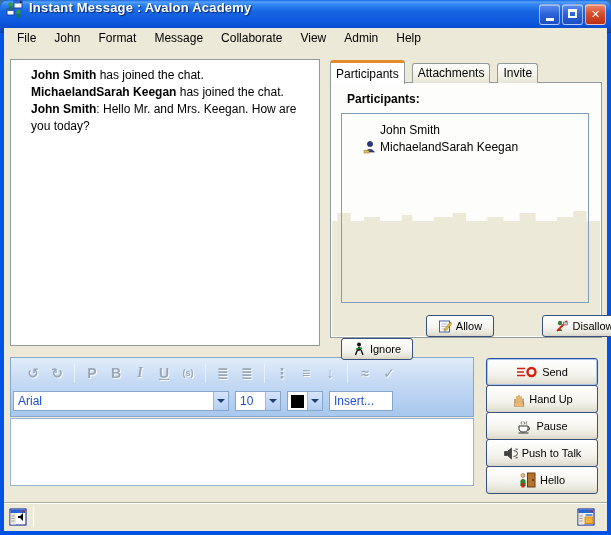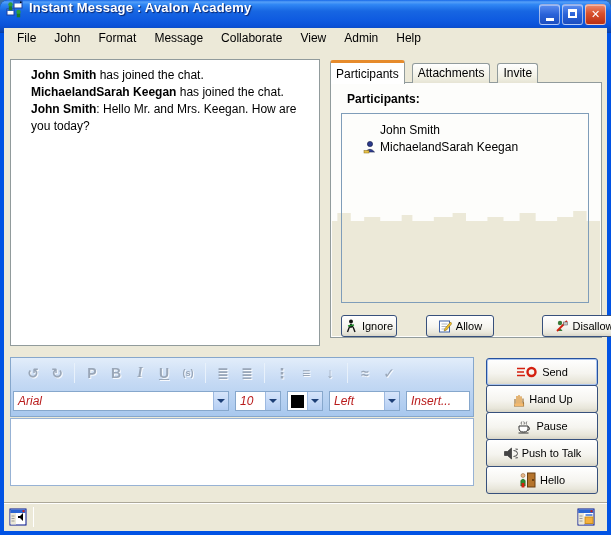--- a/index.html
+++ b/index.html
@@ -40,36 +40,36 @@
     clip-path:polygon(0 12px,2% 12px,2% 4px,7% 4px,7% 12px,12% 12px,12% 8px,18% 8px,18% 12px,26% 12px,26% 6px,30% 6px,30% 12px,38% 12px,38% 8px,45% 8px,45% 4px,50% 4px,50% 12px,58% 12px,58% 8px,64% 8px,64% 12px,70% 12px,70% 4px,76% 4px,76% 12px,84% 12px,84% 8px,90% 8px,90% 2px,95% 2px,95% 12px,100% 12px,100% 100%,0 100%); }
   .participant-list { position:absolute; left:10px; top:30px; width:248px; height:190px;
     border:1px solid #7f9db9; background:transparent; z-index:2; padding-top:7px; }
   .p-row { display:flex; align-items:center; height:17px; padding-left:20px; font-size:12px; }
   .p-icon { width:18px; height:14px; display:inline-flex; }
   .panel-buttons { position:absolute; top:232px; left:0; width:100%; z-index:3; }
   .xp-btn { position:absolute; height:22px; border:1px solid #37507c; border-radius:3px;
     background:linear-gradient(180deg,#ffffff 0%,#f5f4ef 55%,#e8e6da 85%,#d8d5c8 100%);
     display:flex; align-items:center; justify-content:center; gap:4px; font-size:11px; color:#000;
     font-family:"Liberation Sans",sans-serif; }
-  .btn-ignore { left:10px; width:56px; }
+  .btn-ignore { left:10px; width:72px;margin-top:23px; }
   .btn-allow { left:95px; width:68px; }
   .btn-disallow { left:171px; width:84px;margin-left:40px; }
 
   .toolbar-box { position:absolute; left:6px; top:329px; width:464px; height:60px;
     border:1px solid #86a7cc; background:linear-gradient(180deg,#e2edfa 0%,#c6daf4 40%,#a8c8ee 100%); }
   .tb-row1 { height:30px; display:flex; align-items:center; padding-left:10px; }
   .tb-icon { color:#9aa7b8; text-shadow:1px 1px 0 rgba(255,255,255,.85); font-size:14px; font-weight:bold;
     width:24px; text-align:center; }
   .tb-icon.italic { font-style:italic; font-family:"Liberation Serif",serif; }
   .tb-icon.underline { text-decoration:underline; }
   .tb-icon.small { font-size:9px; }
   .tb-sep { width:1px; height:20px; background:#8fa8c8; border-right:1px solid #e8f1fb; margin:0 5px; }
   .tb-row2 { height:26px; display:flex; align-items:center; padding:0 2px; gap:6px; }
   .combo { height:20px; border:1px solid #86a7cc; background:#fff; display:flex; align-items:center;
-    font-size:12px; color:#b91c1c;font-style:italic; }
+    font-size:12px; color:#1d4ed8; }
   .combo-text { flex:1; padding-left:4px; white-space:nowrap; overflow:hidden; }
   .combo-arrow { width:15px; height:100%; background:linear-gradient(180deg,#d7e5fb,#b4cef3);
     border-left:1px solid #9db9e0; display:flex; align-items:center; justify-content:center; }
   .chev { width:0; height:0; border-left:4px solid transparent; border-right:4px solid transparent; border-top:4px solid #1d3f76; }
   .swatch { width:13px; height:13px; background:#000; margin-left:3px; }
 
   .message-input { position:absolute; left:6px; top:390px; width:464px; height:68px; background:#fff;
     border:1px solid #97b2d4; font-size:12px; padding:4px; resize:none; outline:none; font-family:"Liberation Sans",sans-serif; }
 
   .action-btn { position:absolute; left:482px; width:112px; height:28px;text-align:right; }
@@ -217,26 +217,20 @@
           <span class="combo-arrow">
               <span class="chev"></span>
             </span>
         </div>
         <div class="combo" style="width:36px;">
           <span class="swatch"></span>
           <span class="combo-arrow" style="margin-left:auto;">
               <span class="chev"></span>
             </span>
         </div>
-        <div class="combo" style="width:71px;">
-          <span class="combo-text">Left</span>
-          <span class="combo-arrow">
-              <span class="chev"></span>
-            </span>
-        </div>
         <div class="combo" style="width:64px;">
           <span class="combo-text">Insert...</span>
         </div>
       </div>
     </div>
 
     <textarea class="message-input" value="" style=""></textarea>
 
     <div class="xp-btn action-btn default-btn" style="top:330px;">
       <svg width="22" height="12" viewBox="0 0 22 12">

